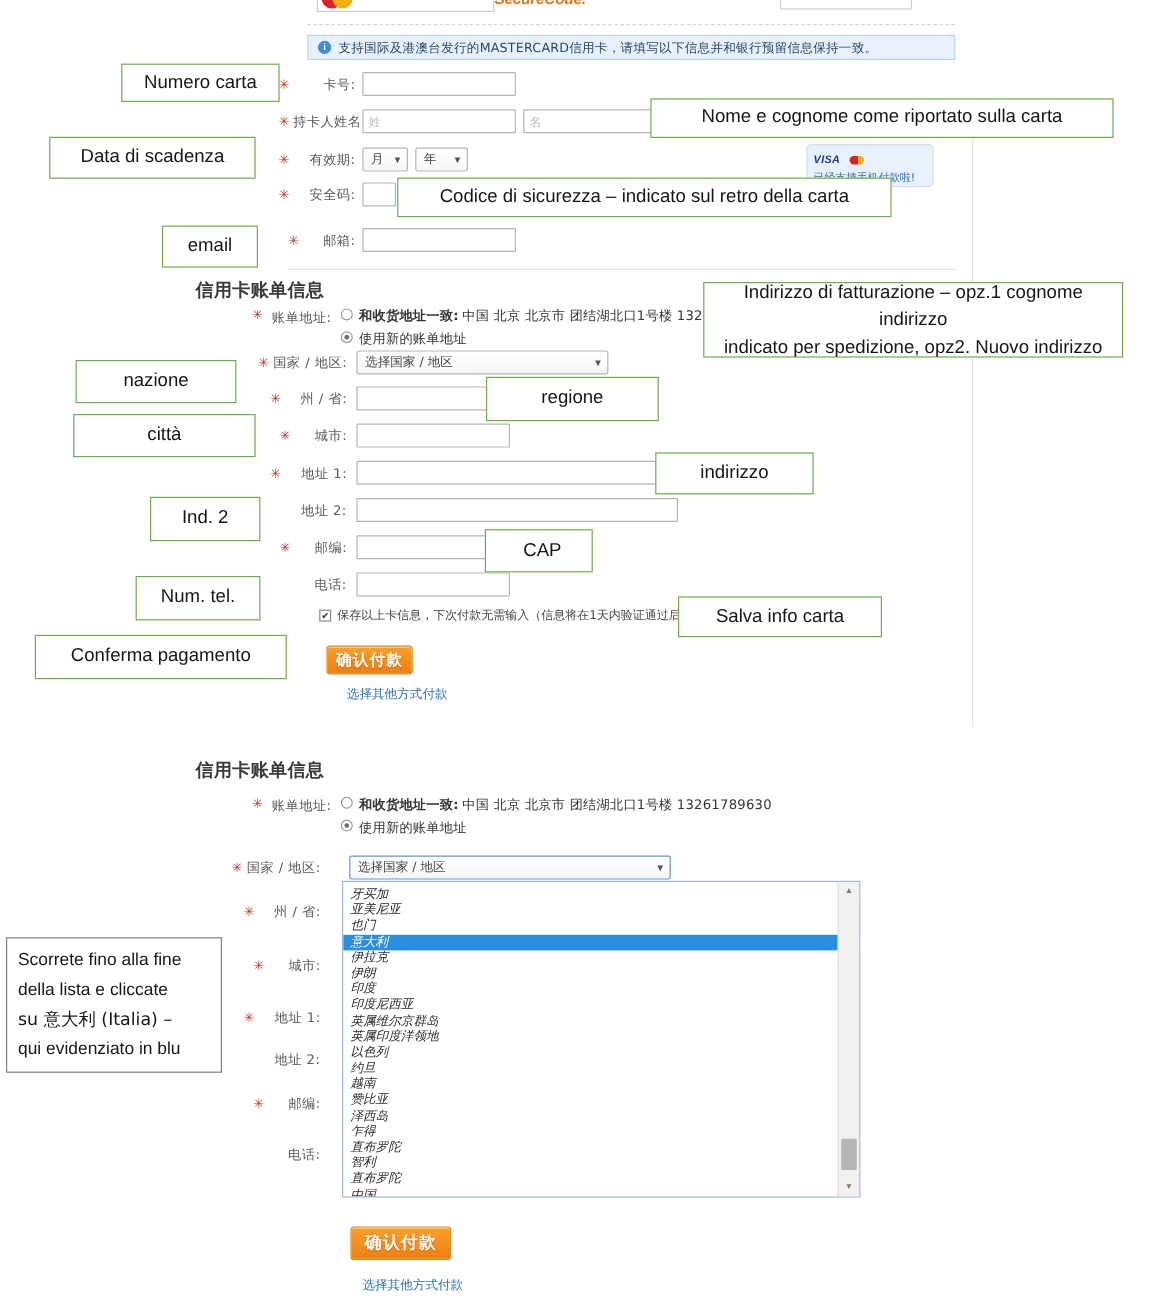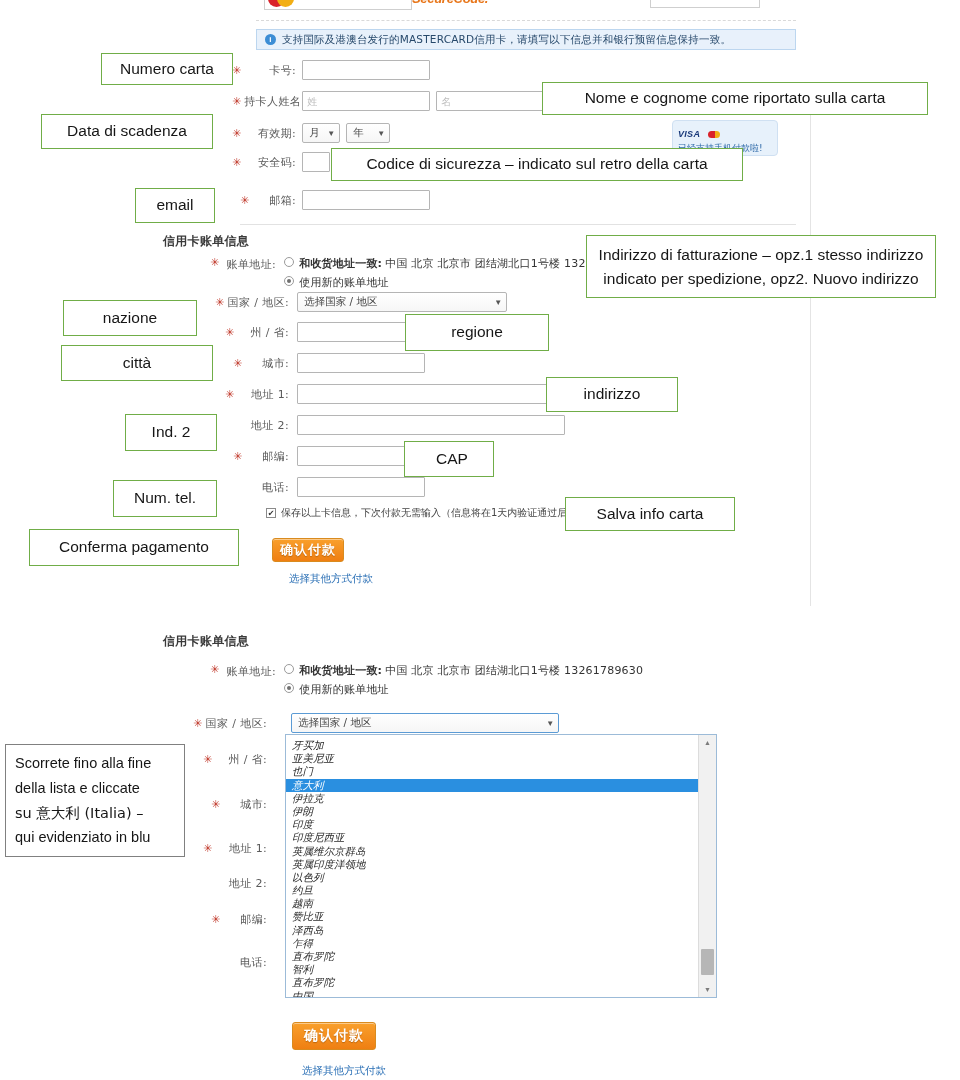--- a/index.html
+++ b/index.html
@@ -32,20 +32,21 @@
     z-index: 30;
   }
   .callout.tall { line-height: 1.5; }
   .callout.gray {
     border: 1.6px solid #808080;
     text-align: center;
     justify-content: flex-start;
     font-size: 14.5px;
     line-height: 1.72;
     padding: 4px 9px;
+    margin-top: 37px;
   }
 
   .cn { font-family: "DejaVu Sans", sans-serif; }
 
   .fieldrow { position: absolute; display: flex; align-items: center; }
 
   .flabel {
     font-size: 11px;
     color: #5a5a5a;
     text-align: right;
@@ -104,21 +105,21 @@
     display: inline-flex; align-items: center; justify-content: center;
     margin-right: 6px; flex: 0 0 auto; font-weight: bold;
   }
 
   .divider { position: absolute; height: 1px; background: #e2e2e2; }
   .dashdiv { position: absolute; height: 0; border-top: 1px dashed #d9d9d9; }
   .vline { position: absolute; width: 1px; background: #e4e4e4; }
 
   .sectitle {
     position: absolute;
-    font-size: 12px;
+    font-size: 15px;
     font-weight: bold;
     color: #3a3a3a;
     letter-spacing: .3px;
   }
 
   .radio {
     width: 10px; height: 10px; border-radius: 50%;
     border: 1px solid #9b9b9b; background: #fff;
     display: inline-block; box-sizing: border-box;
     flex: 0 0 auto; position: relative; top: 1px;
@@ -464,21 +465,21 @@
 
 <div class="callout" style="left:41px; top:114px; width:172px; height:35px;">Data di scadenza</div>
 
 <div class="callout" style="left:135px; top:188px; width:80px; height:35px;">email</div>
 
 <div class="callout" style="left:542px; top:82px; width:386px; height:33px;">Nome e cognome come riportato sulla carta</div>
 
 <div class="callout" style="left:331px; top:148px; width:412px; height:33px;">Codice di sicurezza – indicato sul retro della carta</div>
 
 <div class="callout tall" style="left:586px; top:235px; width:350px; height:63px; flex-direction:column;">
-  <span>Indirizzo di fatturazione – opz.1 stesso indirizzo</span>
+  <span>Indirizzo di fatturazione – opz.1 cognome indirizzo</span>
   <span>indicato per spedizione, opz2. Nuovo indirizzo</span>
 </div>
 
 <div class="callout" style="left:63px; top:300px; width:134px; height:36px;">nazione</div>
 
 <div class="callout" style="left:405px; top:314px; width:144px; height:37px;">regione</div>
 
 <div class="callout" style="left:61px; top:345px; width:152px; height:36px;">città</div>
 
 <div class="callout" style="left:546px; top:377px; width:132px; height:35px;">indirizzo</div>

